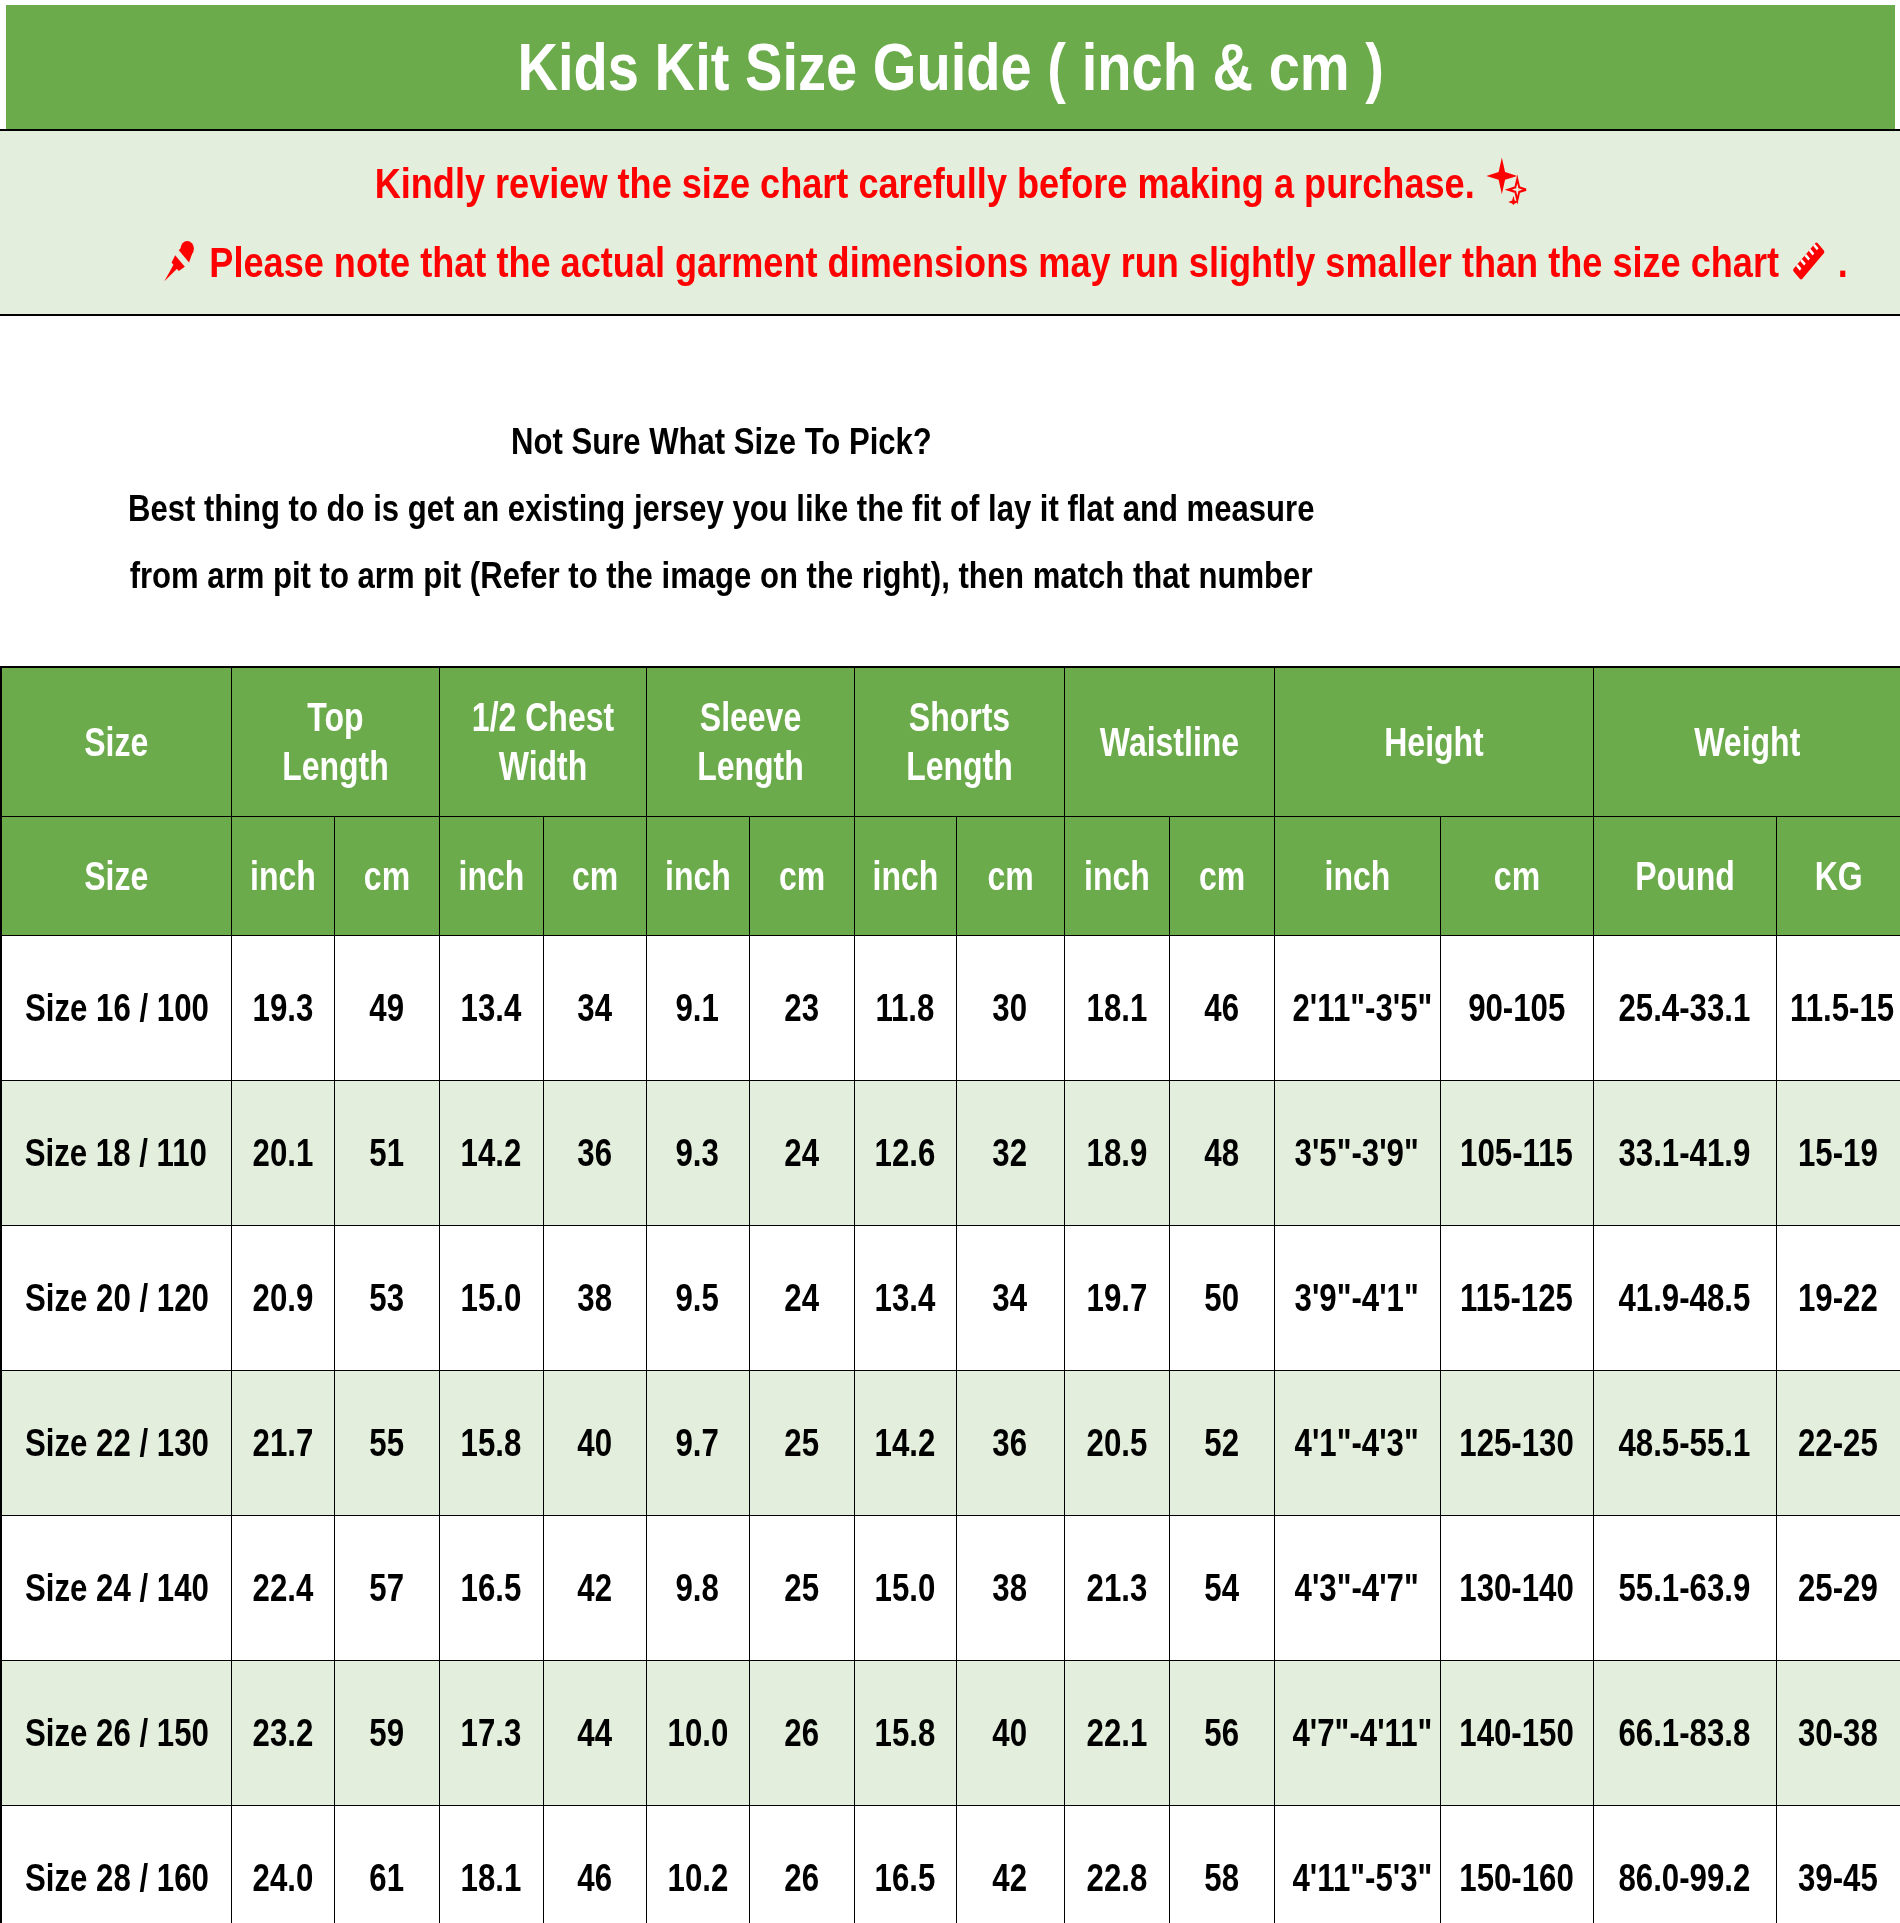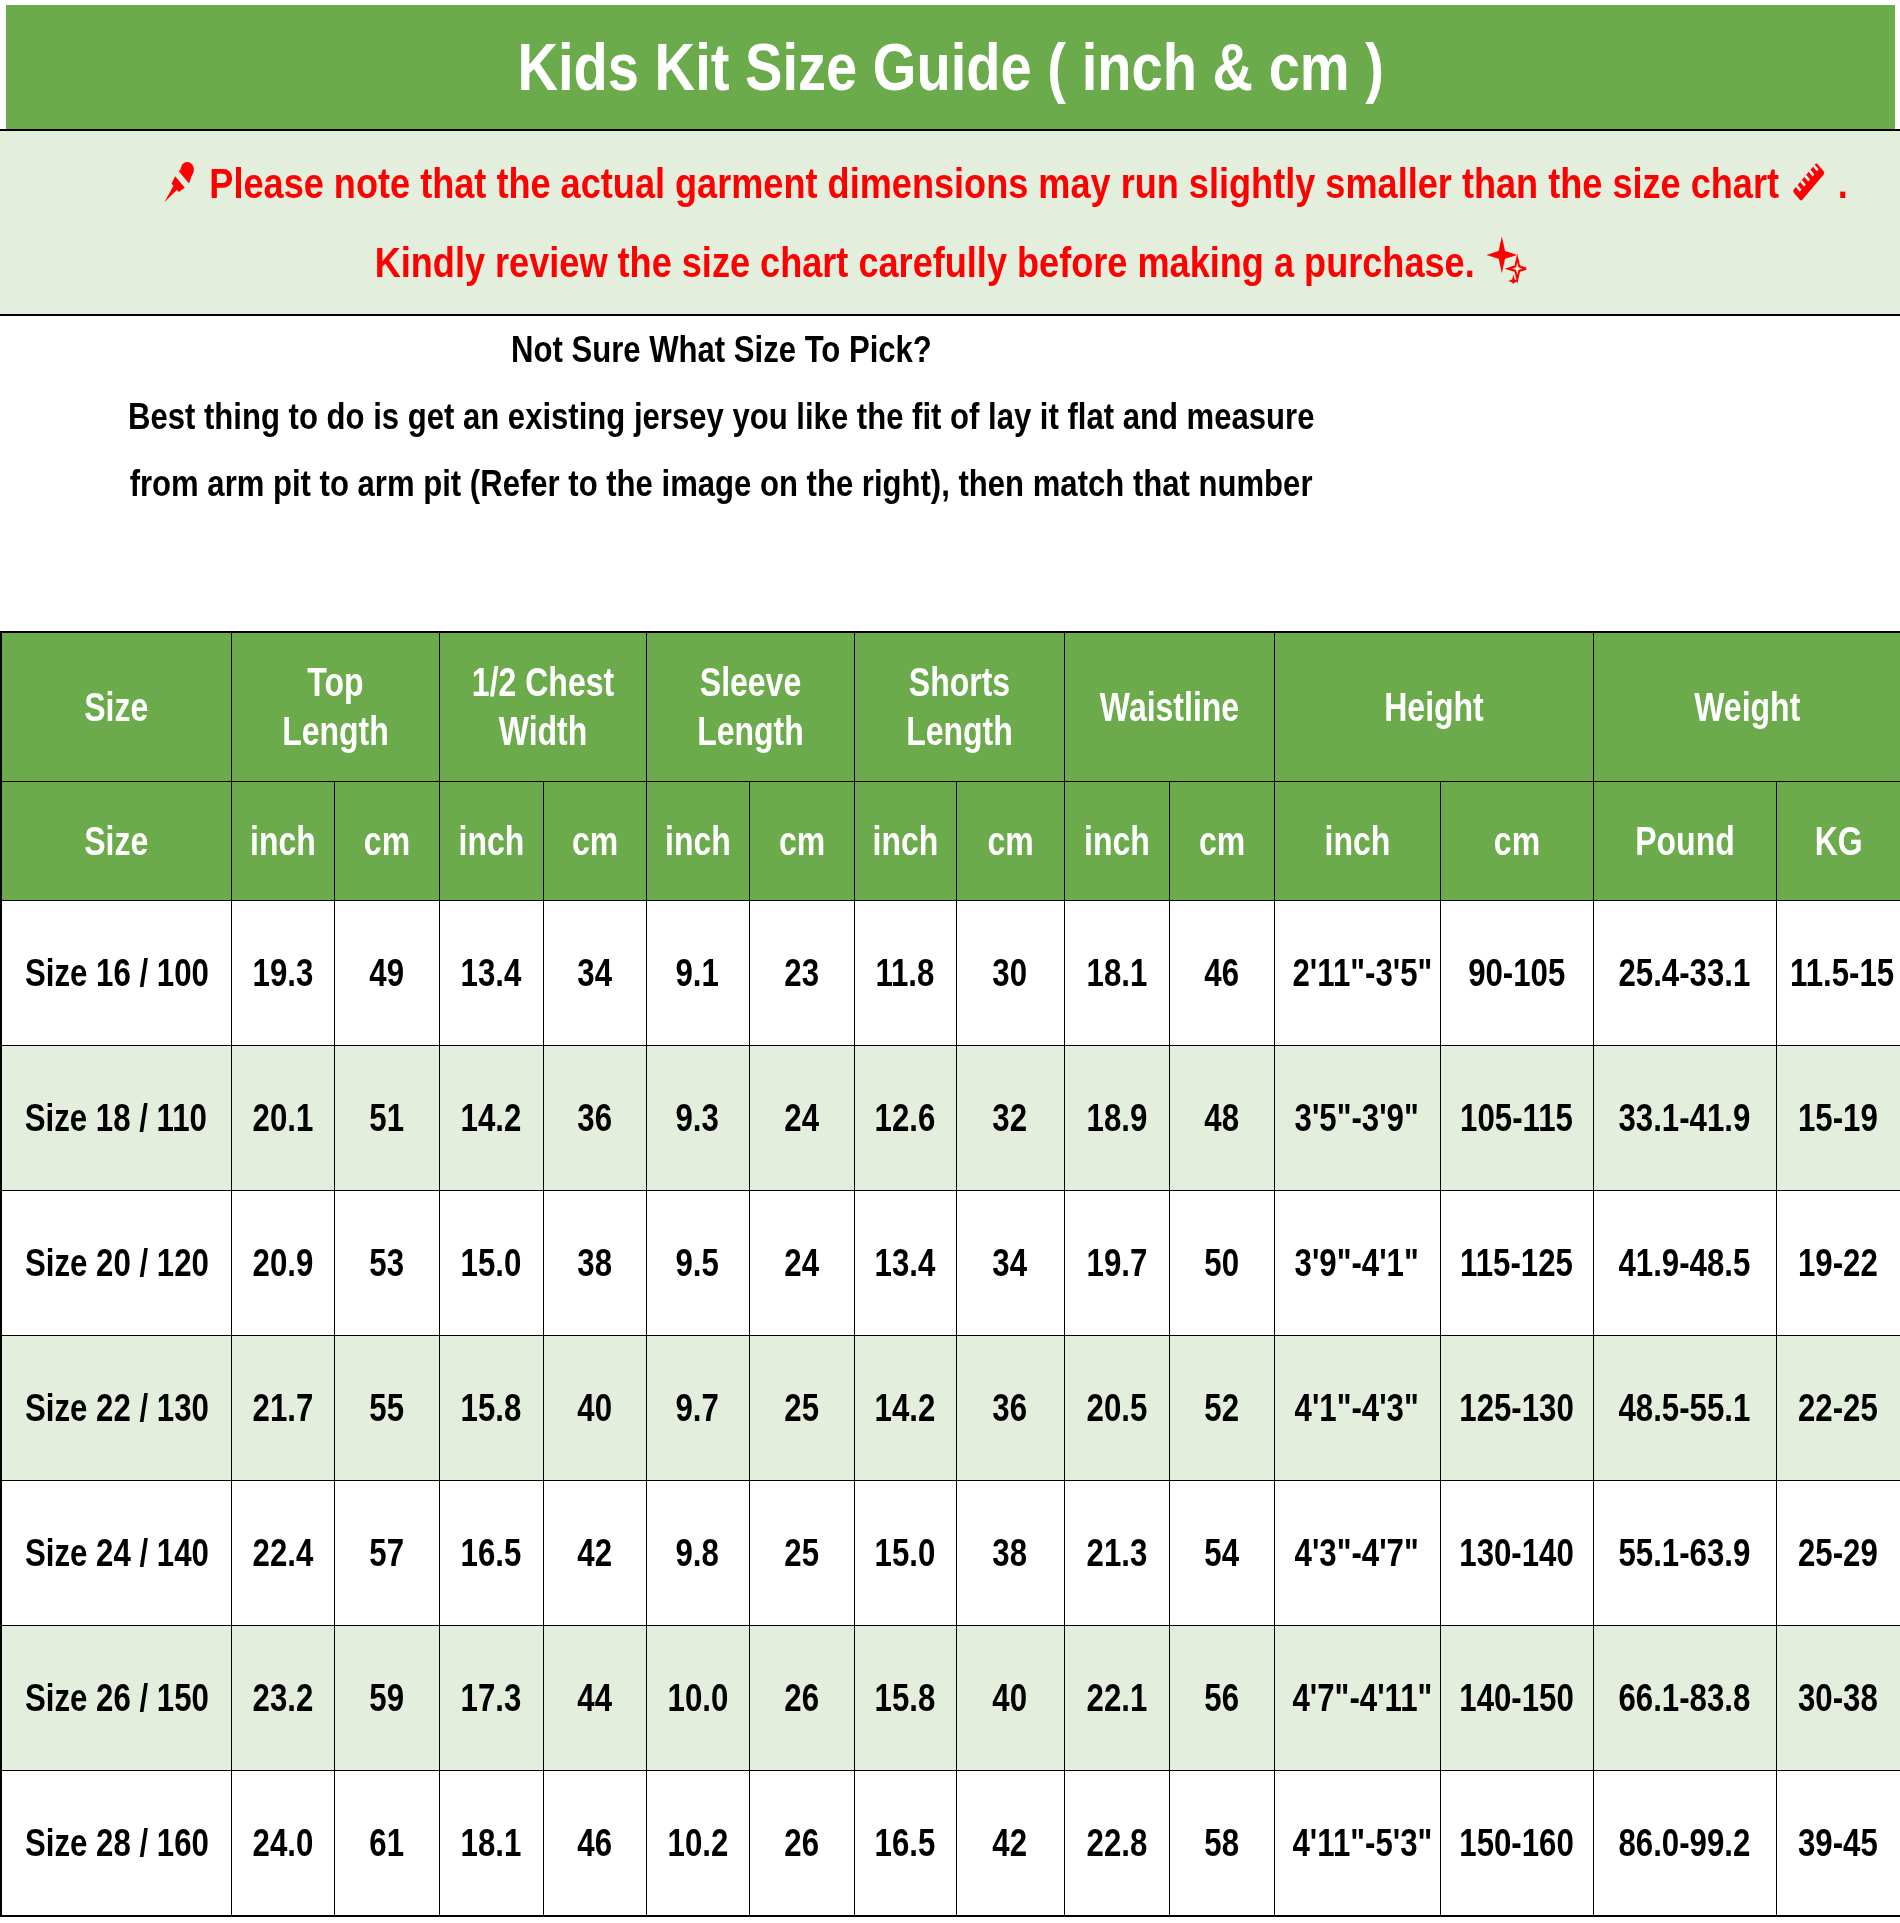--- a/index.html
+++ b/index.html
@@ -21,21 +21,21 @@
 
   .notice {
     height:183px; background:#E3EEDC;
     border-top:2.2px solid #000; border-bottom:2.2px solid #000;
     display:flex; flex-direction:column; justify-content:center;
     text-align:center; color:#FF0000; font-size:43px;
   }
   .notice-line { line-height:79px; }
   .notice svg { vertical-align:-7.5px; }
 
-  .info { height:315px; display:flex; align-items:flex-start; }
+  .info { height:315px; display:flex; align-items:center;margin-top:35px; }
   .info-text { width:1443px; text-align:center; font-size:37px; line-height:67px; color:#000; }
   .shirt-box { flex:1; display:flex; justify-content:center; align-items:flex-start; padding-top:13.5px; }
 
   table.size-table {
     width:1901px; border-collapse:collapse; table-layout:fixed;
     border:2.2px solid #000;
   }
   .size-table th, .size-table td {
     border:1.5px solid #000; text-align:center; vertical-align:middle;
     padding:0; overflow:visible;
@@ -47,51 +47,51 @@
   .size-table tbody tr.alt td { background:#E3EEDC;margin-left:11px; }
 </style>
 </head>
 <body>
 
 <header class="title-bar">
   <h1><span class="tx">Kids Kit Size Guide ( inch &amp; cm )</span></h1>
 </header>
 
 <section class="notice">
+  <div class="notice-line">
+    <span class="cx">
+      <span>Kindly review the size chart carefully before making a purchase.</span><span>
+        <svg width="49" height="49" viewBox="0 0 64 64">
+          <path d="M26 2 L31 21 L50 26 L31 31 L26 50 L21 31 L2 26 L21 21 Z" fill="#FF0000"></path>
+          <path d="M50 30 L53 41 L64 44 L53 47 L50 58 L47 47 L36 44 L47 41 Z" fill="none" stroke="#FF0000" stroke-width="3"></path>
+          <path d="M44 52 L46 58 L52 60 L46 62 L44 64 L42 62 L36 60 L42 58 Z" fill="#FF0000"></path>
+        </svg>
+      </span>
+    </span>
+  </div>
   <div class="notice-line">
     <span class="cx">
       <span>
         <svg width="46" height="46" viewBox="0 0 64 64">
           <circle cx="44" cy="15" r="11" fill="#FF0000"></circle>
           <path d="M30 17 L47 34 L52 22 L38 10 Z" fill="#FF0000"></path>
           <path d="M24 24 L40 40 L30 46 L18 34 Z" fill="#FF0000"></path>
           <path d="M22 36 L28 42 L6 60 Z" fill="#FF0000"></path>
         </svg>
       </span><span>Please note that the actual garment dimensions may run slightly smaller than the size chart</span>
       <span>
         <svg width="46" height="46" viewBox="0 0 64 64">
           <g transform="rotate(-45 32 32)">
             <rect x="4" y="22" width="56" height="20" rx="3" fill="#FF0000"></rect>
             <path d="M14 22v9M24 22v9M34 22v9M44 22v9M54 22v9" stroke="#fff" stroke-width="4"></path>
           </g>
         </svg>
       </span><span>.</span>
     </span>
   </div>
-  <div class="notice-line">
-    <span class="cx">
-      <span>Kindly review the size chart carefully before making a purchase.</span><span>
-        <svg width="49" height="49" viewBox="0 0 64 64">
-          <path d="M26 2 L31 21 L50 26 L31 31 L26 50 L21 31 L2 26 L21 21 Z" fill="#FF0000"></path>
-          <path d="M50 30 L53 41 L64 44 L53 47 L50 58 L47 47 L36 44 L47 41 Z" fill="none" stroke="#FF0000" stroke-width="3"></path>
-          <path d="M44 52 L46 58 L52 60 L46 62 L44 64 L42 62 L36 60 L42 58 Z" fill="#FF0000"></path>
-        </svg>
-      </span>
-    </span>
-  </div>
 </section>
 
 <section class="info">
   <div class="info-text">
     <div><span class="cx">Not Sure What Size To Pick?</span></div>
     <div><span class="cx">Best thing to do is get an existing jersey you like the fit of lay it flat and measure</span></div>
     <div><span class="cx">from arm pit to arm pit (Refer to the image on the right), then match that number</span></div>
   </div>
 </section>
 

